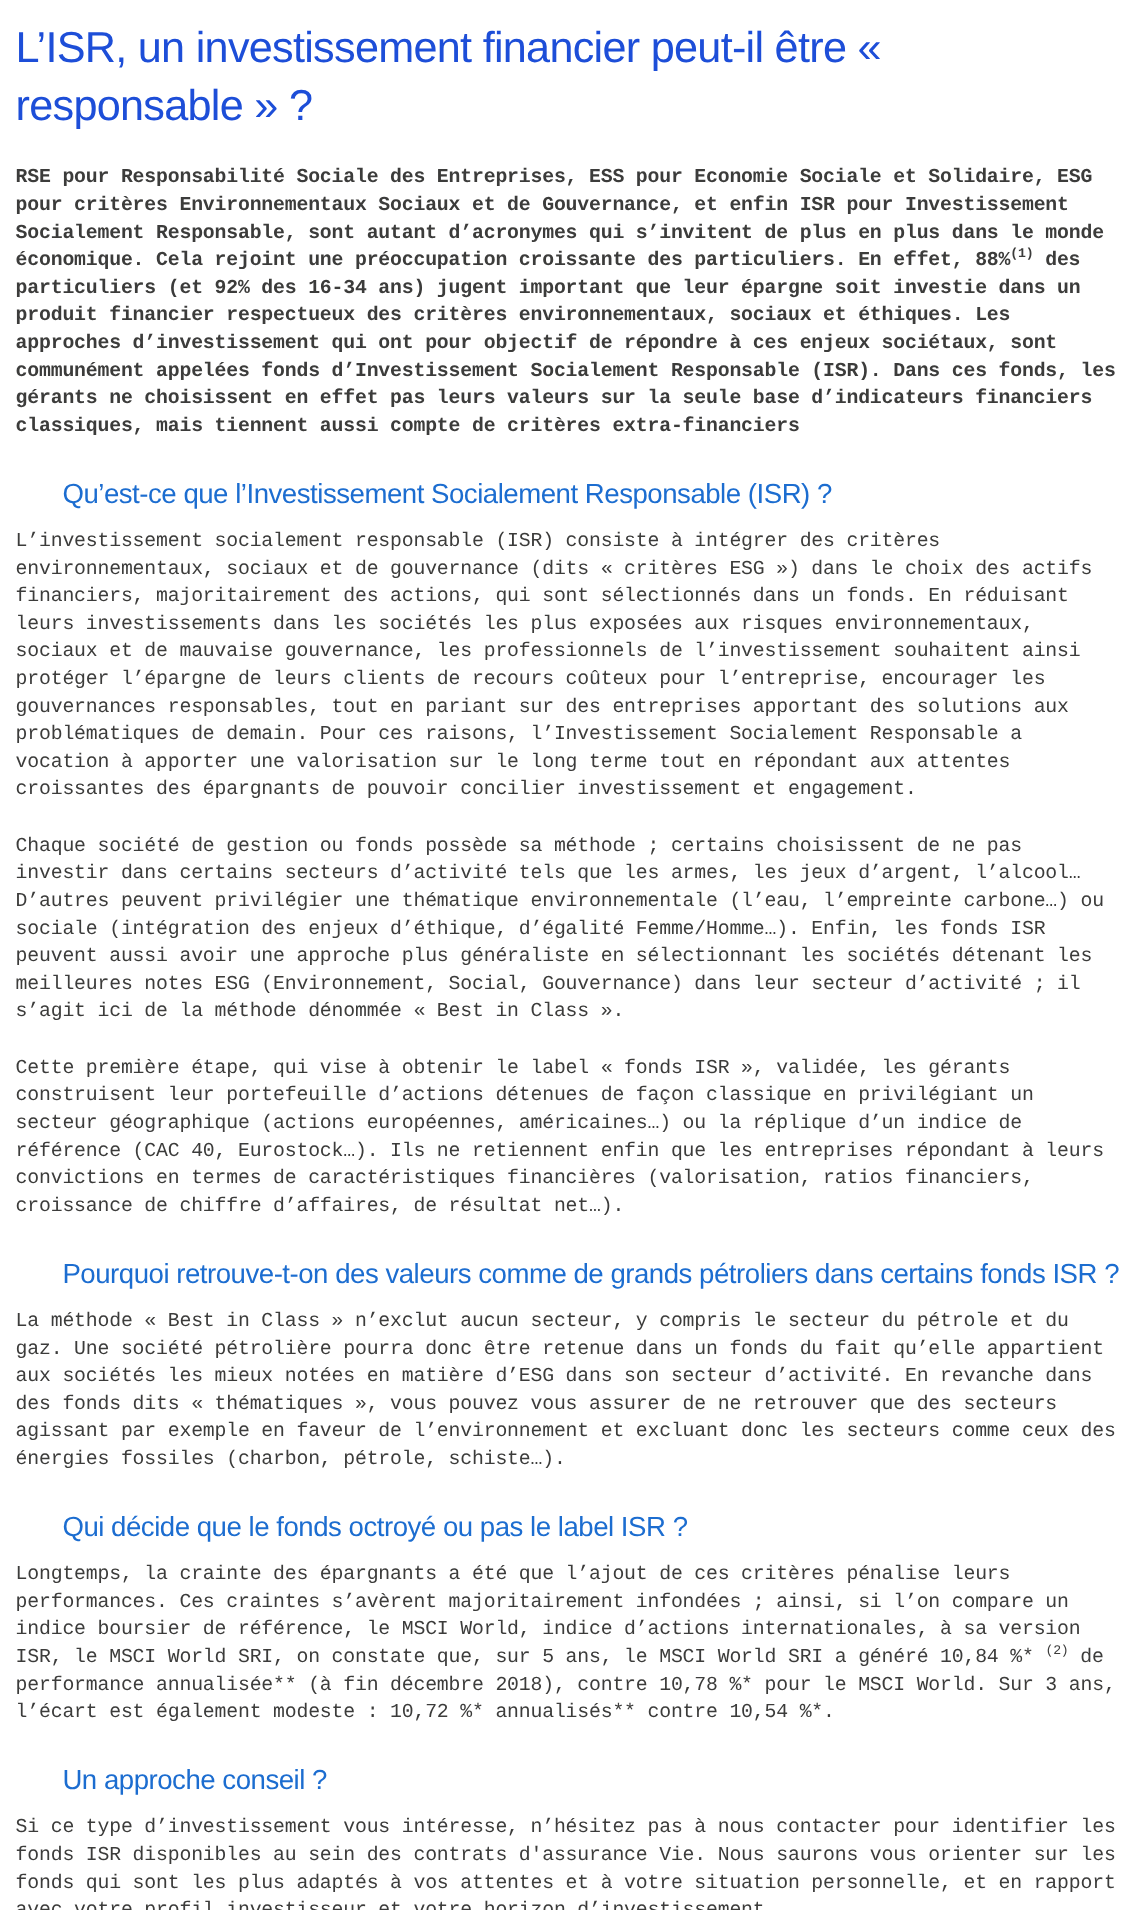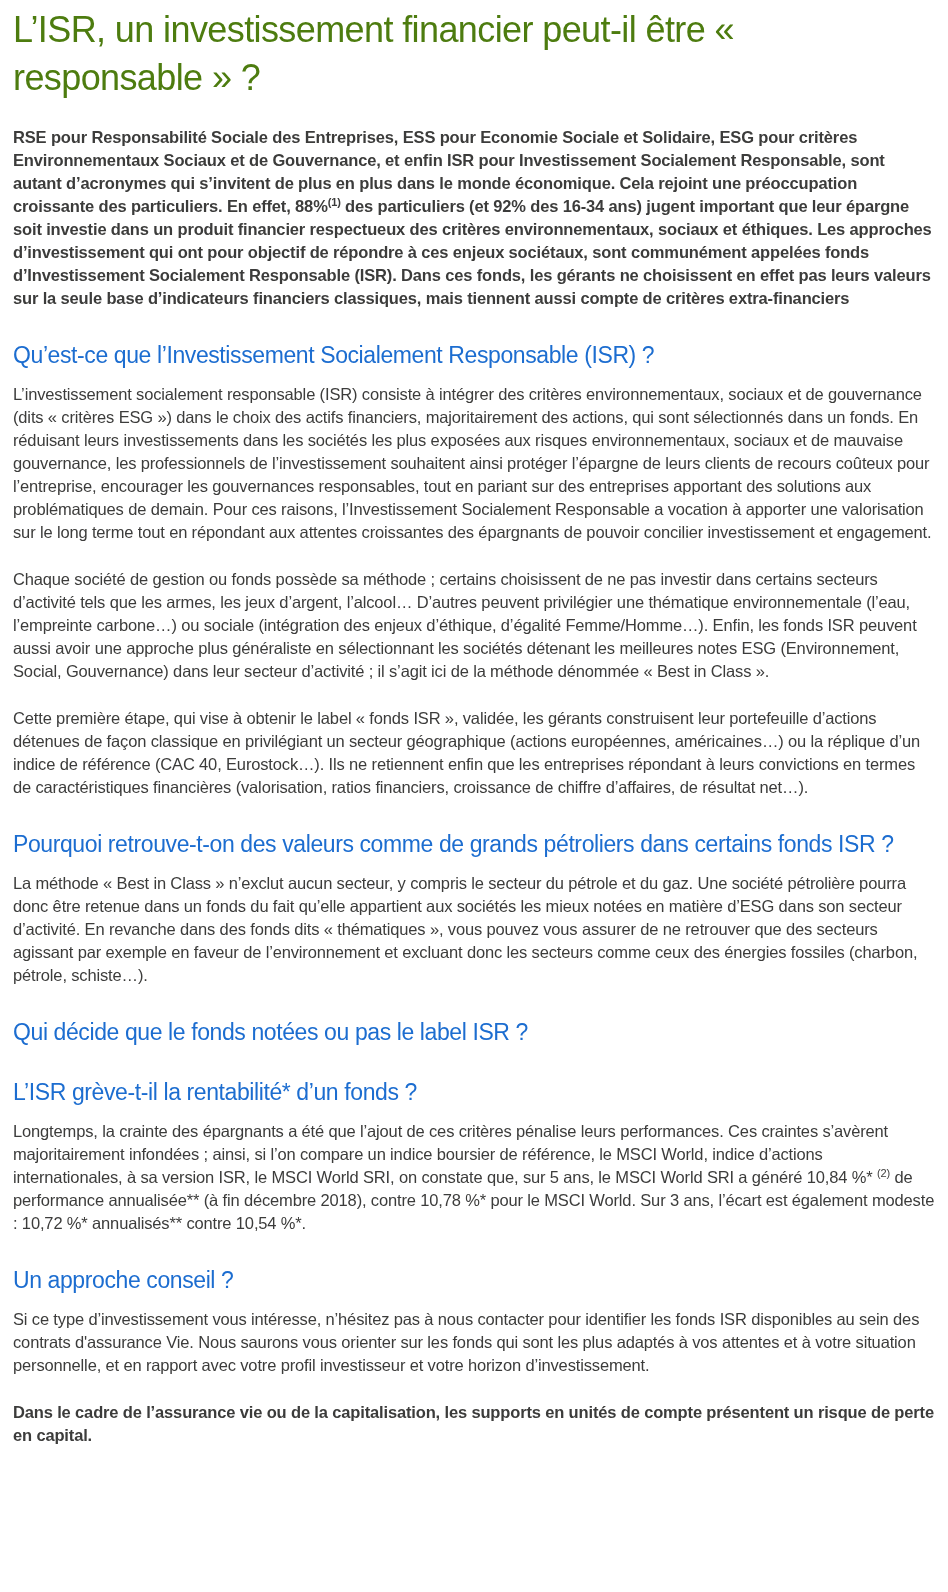--- a/index.html
+++ b/index.html
@@ -10,43 +10,46 @@
     color: #3c3c3b;
   }
   .page {
     padding: 6px 13px 40px 13px;
     width: 948px;
   }
   .article-title {
     font-size: 36px;
     line-height: 48px;
     font-weight: 400;
-    color: #4d7c0f;
+    color: #1d4ed8;
     letter-spacing: -0.6px;
     max-width: 810px;
     margin-bottom: 24px;
+    margin-top: 10px;
   }
   p.body-text {
     font-size: 16.5px;
     line-height: 23px;
     letter-spacing: -0.15px;
     margin-bottom: 24px;
     color: #3c3c3b;
+    font-family: Liberation Mono, monospace;
   }
   p.intro, p.disclaimer {
     font-weight: 700;
   }
   h2.section-heading {
     font-size: 23px;
     line-height: 30px;
     font-weight: 400;
     letter-spacing: -0.4px;
     color: #1c6dd0;
     margin-top: 30px;
     margin-bottom: 13px;
+    margin-left: 39px;
   }
   sup.fn {
     font-size: 11px;
     line-height: 0;
     vertical-align: super;
   }
   .disclaimer { margin-top: 22px; margin-bottom: 0; }
 </style>
 </head>
 <body>
@@ -66,25 +69,24 @@
     <p class="body-text">Chaque société de gestion ou fonds possède sa méthode ; certains choisissent de ne pas investir dans certains secteurs d’activité tels que les armes, les jeux d’argent, l’alcool… D’autres peuvent privilégier une thématique environnementale (l’eau, l’empreinte carbone…) ou sociale (intégration des enjeux d’éthique, d’égalité Femme/Homme…). Enfin, les fonds ISR peuvent aussi avoir une approche plus généraliste en sélectionnant les sociétés détenant les meilleures notes ESG (Environnement, Social, Gouvernance) dans leur secteur d’activité ; il s’agit ici de la méthode dénommée « Best in Class ».</p>
     <p class="body-text">Cette première étape, qui vise à obtenir le label « fonds ISR », validée, les gérants construisent leur portefeuille d’actions détenues de façon classique en privilégiant un secteur géographique (actions européennes, américaines…) ou la réplique d’un indice de référence (CAC 40, Eurostock…). Ils ne retiennent enfin que les entreprises répondant à leurs convictions en termes de caractéristiques financières (valorisation, ratios financiers, croissance de chiffre d’affaires, de résultat net…).</p>
   </section>
 
   <section>
     <h2 class="section-heading">Pourquoi retrouve-t-on des valeurs comme de grands pétroliers dans certains fonds ISR ?</h2>
     <p class="body-text">La méthode « Best in Class » n’exclut aucun secteur, y compris le secteur du pétrole et du gaz. Une société pétrolière pourra donc être retenue dans un fonds du fait qu’elle appartient aux sociétés les mieux notées en matière d’ESG dans son secteur d’activité. En revanche dans des fonds dits « thématiques », vous pouvez vous assurer de ne retrouver que des secteurs agissant par exemple en faveur de l’environnement et excluant donc les secteurs comme ceux des énergies fossiles (charbon, pétrole, schiste…).</p>
   </section>
 
   <section>
-    <h2 class="section-heading">Qui décide que le fonds notées ou pas le label ISR ?</h2>
+    <h2 class="section-heading">Qui décide que le fonds octroyé ou pas le label ISR ?</h2>
   </section>
 
   <section>
-    <h2 class="section-heading">L’ISR grève-t-il la rentabilité* d’un fonds ?</h2>
     <p class="body-text"><span>Longtemps, la crainte des épargnants a été que l’ajout de ces critères pénalise leurs performances. Ces craintes s’avèrent majoritairement infondées ; ainsi, si l’on compare un indice boursier de référence, le MSCI World, indice d’actions internationales, à sa version ISR, le MSCI World SRI, on constate que, sur 5 ans, le MSCI World SRI a généré 10,84 %* </span><sup class="fn">(2)</sup><span> de performance annualisée** (à fin décembre 2018), contre 10,78 %* pour le MSCI World. Sur 3 ans, l’écart est également modeste : 10,72 %* annualisés** contre 10,54 %*.</span></p>
   </section>
 
   <section>
     <h2 class="section-heading">Un approche conseil ?</h2>
     <p class="body-text">Si ce type d’investissement vous intéresse, n’hésitez pas à nous contacter pour identifier les fonds ISR disponibles au sein des contrats d'assurance Vie. Nous saurons vous orienter sur les fonds qui sont les plus adaptés à vos attentes et à votre situation personnelle, et en rapport avec votre profil investisseur et votre horizon d’investissement.</p>
   </section>
 
   <p class="body-text disclaimer">Dans le cadre de l’assurance vie ou de la capitalisation, les supports en unités de compte présentent un risque de perte en capital.</p>
 

